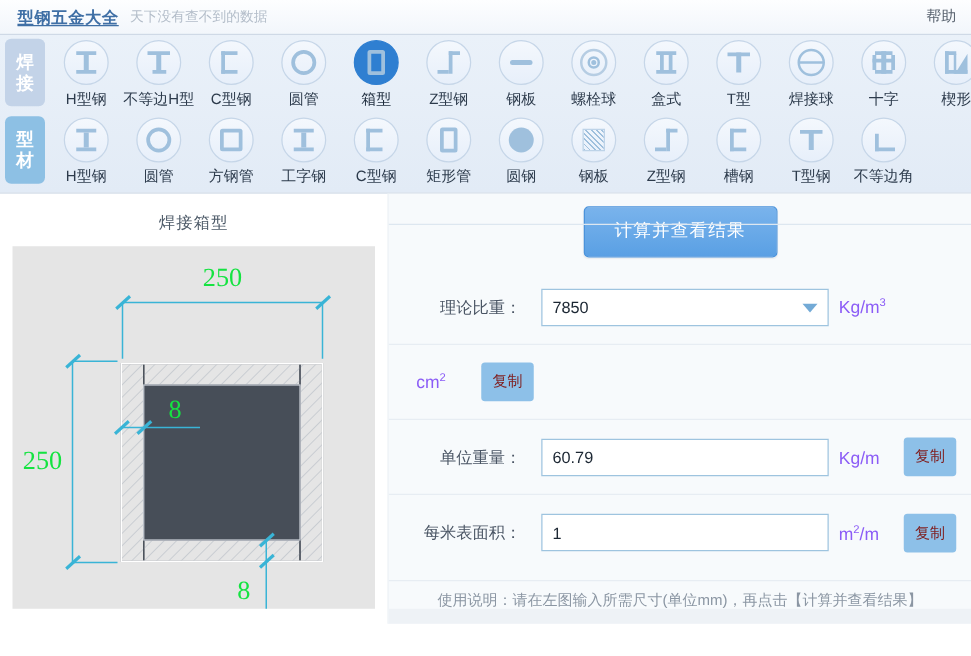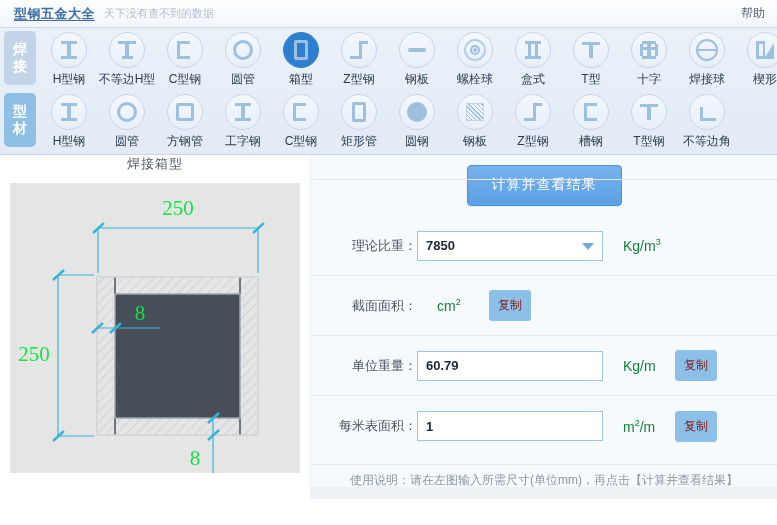--- a/index.html
+++ b/index.html
@@ -73,21 +73,21 @@
   
   .gly { width: 22px; height: 22px; position: relative; }
   .gly i { position: absolute; background: #9fc0dd; display: block; }
   .tab-item.selected .gly i { background: #ffffff; }
 
   
   .content { position: relative; height: 344px; background: #ffffff; display: flex; }
   .left-pane { width: 310px; flex: 0 0 auto; position: relative; }
   .fig-title {
     text-align: center; font-size: 13px; color: #4d5a68;
-    padding-bottom: 10px; letter-spacing: 1px;
+    padding-top: 14px; padding-bottom: 10px; letter-spacing: 1px;
   }
   .drawing {
     margin: 0 10px; height: 290px; background: #e5e5e5;
   }
 
   .right-pane {
     flex: 1 1 auto; background: #f7fafc;
     border-left: 1px solid #eef2f6; position: relative;
   }
   .calc-btn-wrap { display: flex; justify-content: center; padding-top: 10px; }
@@ -112,40 +112,39 @@
     height: 60px; display: flex; align-items: center;
     border-bottom: 1px solid #e7edf3;
     padding-left: 14px; padding-right: 8px;
   }
   .field-row:last-child { border-bottom: none; }
   .field-label {
     width: 92px; text-align: right; font-size: 13px; color: #4a5564;
     flex: 0 0 auto; white-space: nowrap;
   }
   .field-input {
-    width: 186px; height: 30px; flex: 0 0 auto;
-    margin-left: 0;
+    width: 230px; height: 30px; flex: 0 0 auto;
+    margin-left: 16px;
     border: 1px solid #9ec4df; background: #ffffff;
     font-size: 13px; color: #1c2733;
     padding: 0 8px; outline: none;
     font-family: "Liberation Sans", sans-serif;
     position: relative;
-    font-weight: bold;
   }
   .select-wrap { position: relative; display: inline-block; }
   .caret {
     position: absolute; right: 9px; top: 12px;
     width: 0; height: 0;
     border-left: 6px solid transparent;
     border-right: 6px solid transparent;
     border-top: 7px solid #73aad6;
     pointer-events: none;
   }
   .unit {
-    font-size: 14px; color: #15803d; margin-left: 20px;
+    font-size: 14px; color: #8b5cf6; margin-left: 8px;
     width: 52px; flex: 0 0 auto; white-space: nowrap;
   }
   .unit sup { font-size: 9px; vertical-align: super; }
   .copy-btn {
     background: #8dc0e8; color: #7f1d1d;
     border: none; border-radius: 3px;
     font-size: 12px; padding: 7px 9px; cursor: pointer;
     flex: 0 0 auto;
     font-family: "Liberation Sans", sans-serif;
   }
@@ -272,38 +271,38 @@
               <span class="gly">
                 <i style="left: 2px; top: 3px; width: 18px; height: 3px;"></i>
                 <i style="left: 9px; top: 3px; width: 4px; height: 16px;"></i>
               </span>
             </div>
             <div class="tab-label">T型</div>
           </div>
           <div class="tab-item">
             <div class="icon-circle">
               <span class="gly">
+                <i style="left: 0px; top: 0px; width: 22px; height: 22px; border-radius: 50%; background: transparent; border: 2px solid rgb(159, 192, 221);"></i>
+                <i style="left: 1px; top: 10px; width: 20px; height: 2px;"></i>
+              </span>
+            </div>
+            <div class="tab-label">焊接球</div>
+          </div>
+          <div class="tab-item">
+            <div class="icon-circle">
+              <span class="gly">
                 <i style="left: 4px; top: 2px; width: 14px; height: 3px;"></i>
                 <i style="left: 4px; top: 17px; width: 14px; height: 3px;"></i>
                 <i style="left: 9px; top: 2px; width: 4px; height: 18px;"></i>
                 <i style="left: 2px; top: 8px; width: 18px; height: 3px;"></i>
                 <i style="left: 2px; top: 5px; width: 3px; height: 12px;"></i>
                 <i style="left: 17px; top: 5px; width: 3px; height: 12px;"></i>
               </span>
             </div>
             <div class="tab-label">十字</div>
-          </div>
-          <div class="tab-item">
-            <div class="icon-circle">
-              <span class="gly">
-                <i style="left: 0px; top: 0px; width: 22px; height: 22px; border-radius: 50%; background: transparent; border: 2px solid rgb(159, 192, 221);"></i>
-                <i style="left: 1px; top: 10px; width: 20px; height: 2px;"></i>
-              </span>
-            </div>
-            <div class="tab-label">焊接球</div>
           </div>
           <div class="tab-item">
             <div class="icon-circle">
               <span class="gly">
                 <i style="left: 2px; top: 2px; width: 3px; height: 18px;"></i>
                 <i style="left: 2px; top: 2px; width: 9px; height: 3px;"></i>
                 <i style="left: 2px; top: 17px; width: 18px; height: 3px;"></i>
                 <i style="left: 9px; top: 4px; width: 2px; height: 16px; background: transparent; border-left: 2px solid rgb(159, 192, 221);"></i>
                 <i style="left: 10px; top: 4px; width: 0px; height: 0px; background: transparent; border-left: 10px solid transparent; border-bottom: 16px solid rgb(159, 192, 221);"></i>
               </span>
@@ -499,21 +498,20 @@
       </div>
 
       <div class="field-list" id="field-list">
           <div class="field-row">
             <div class="field-label">理论比重：</div>
             <div class="select-wrap"><input class="field-input" value="7850" style=""><span class="caret"></span></div>
             <div class="unit">Kg/m<sup>3</sup></div>
             <span class="copy-spacer"></span>
           </div>
           <div class="field-row">
-            <div class="field-label">截面面积：</div>
             <div class="unit">cm<sup>2</sup></div>
             <button class="copy-btn">复制</button>
           </div>
           <div class="field-row">
             <div class="field-label">单位重量：</div>
             <input class="field-input" value="60.79" style="">
             <div class="unit">Kg/m</div>
             <button class="copy-btn">复制</button>
           </div>
           <div class="field-row">

